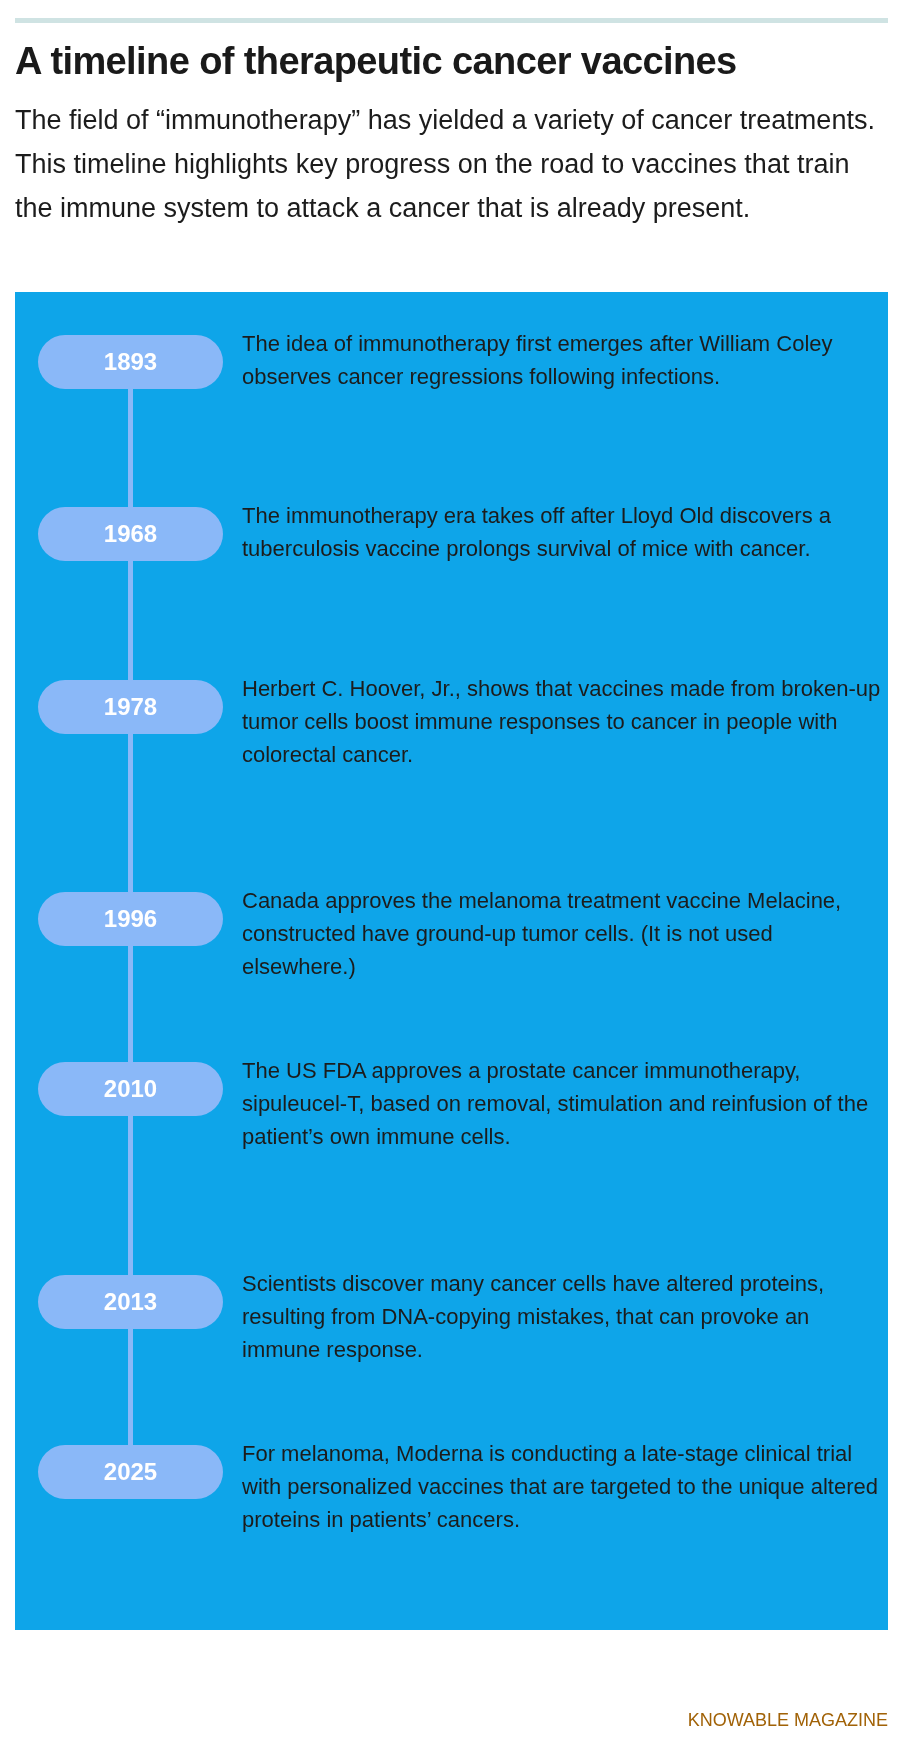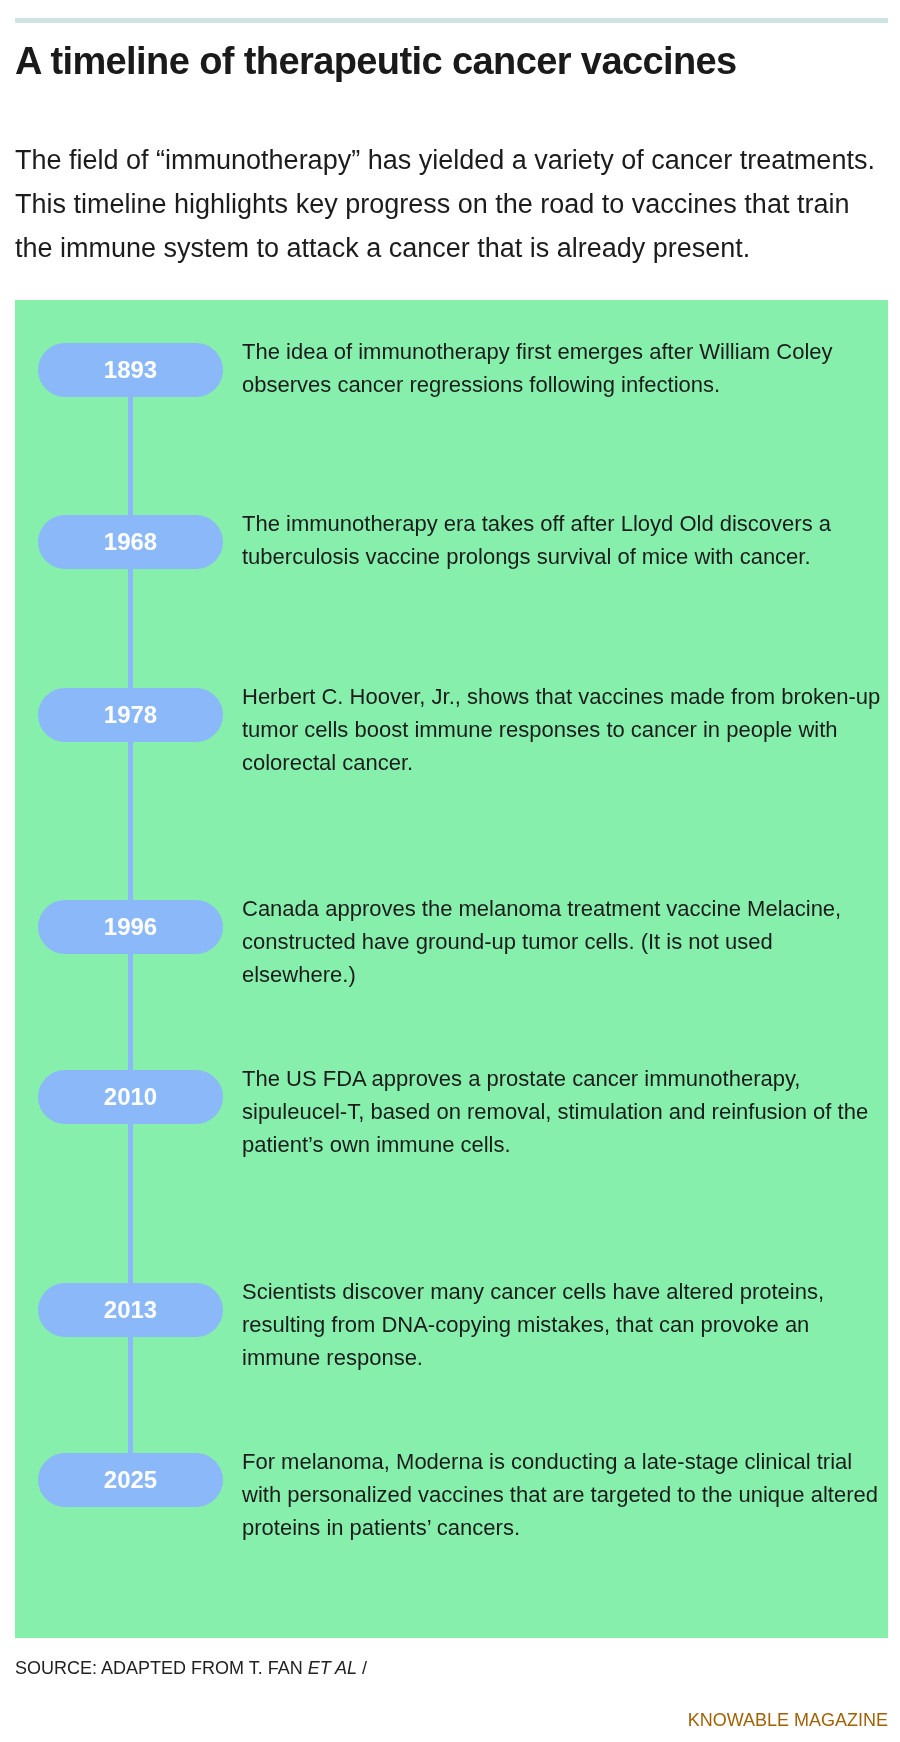--- a/index.html
+++ b/index.html
@@ -1,21 +1,21 @@
 <!DOCTYPE html>
 <html><head>
 <meta charset="utf-8">
 <style>
   * { box-sizing: border-box; margin: 0; padding: 0; }
   html, body { width: 900px; height: 1742px; background: #ffffff; overflow: hidden; }
   body { position: relative; font-family: "Liberation Sans", sans-serif; color: #1c1c1c; }
   .top-rule { position: absolute; left: 15px; top: 18px; width: 873px; height: 5px; background: #cfe3e3; }
   .title { position: absolute; left: 15px; top: 40px; font-size: 38px; font-weight: 700; letter-spacing: -0.6px; color: #1a1a1a; white-space: nowrap; }
-  .subtitle { position: absolute; left: 15px; top: 98px; width: 872px; font-size: 27px; line-height: 44px; font-weight: 400; color: #1c1c1c; margin-top: 40px; }
-  .panel { position: absolute; left: 15px; top: 300px; width: 873px; height: 1338px; background: #86efac; }
+  .subtitle { position: absolute; left: 15px; top: 98px; width: 872px; font-size: 27px; line-height: 44px; font-weight: 400; color: #1c1c1c; }
+  .panel { position: absolute; left: 15px; top: 292px; width: 873px; height: 1338px; background: #0ea5e9; }
   .spine { position: absolute; left: 113px; width: 5px; background: #8ab8f8; }
   .event { position: absolute; left: 0; width: 873px; }
   .pill { position: absolute; left: 23px; top: 0; width: 185px; height: 54px; border-radius: 27px; background: #8ab8f8; color: #ffffff; font-weight: 700; font-size: 24px; display: flex; align-items: center; justify-content: center; }
   .desc { position: absolute; left: 227px; top: -8px; width: 640px; font-size: 22px; line-height: 33px; color: #1c1c1c; }
   .footer { position: absolute; left: 15px; top: 1655px; width: 873px; font-size: 18px; line-height: 26px; color: #222; text-transform: uppercase; }
   .footer i { font-style: italic; }
   .credit { position: absolute; right: 12px; top: 1707px; font-size: 18px; line-height: 26px; color: #a16207; }
 </style>
 </head>
 <body>
@@ -57,15 +57,14 @@
     <div class="desc">Scientists discover many cancer cells have altered proteins, resulting from DNA-copying mistakes, that can provoke an immune response.</div>
   </div>
 
   <div class="event" style="top:1153px;">
     <div class="pill">2025</div>
     <div class="desc">For melanoma, Moderna is conducting a late-stage clinical trial with personalized vaccines that are targeted to the unique altered proteins in patients’ cancers.</div>
   </div>
 </div>
 
 <div class="footer">
-  <div><span>SOURCE: ADAPTED FROM T. FAN </span><i>ET AL</i><span> /</span></div>
 </div>
 <div class="credit">KNOWABLE MAGAZINE</div>
 
 </body></html>

